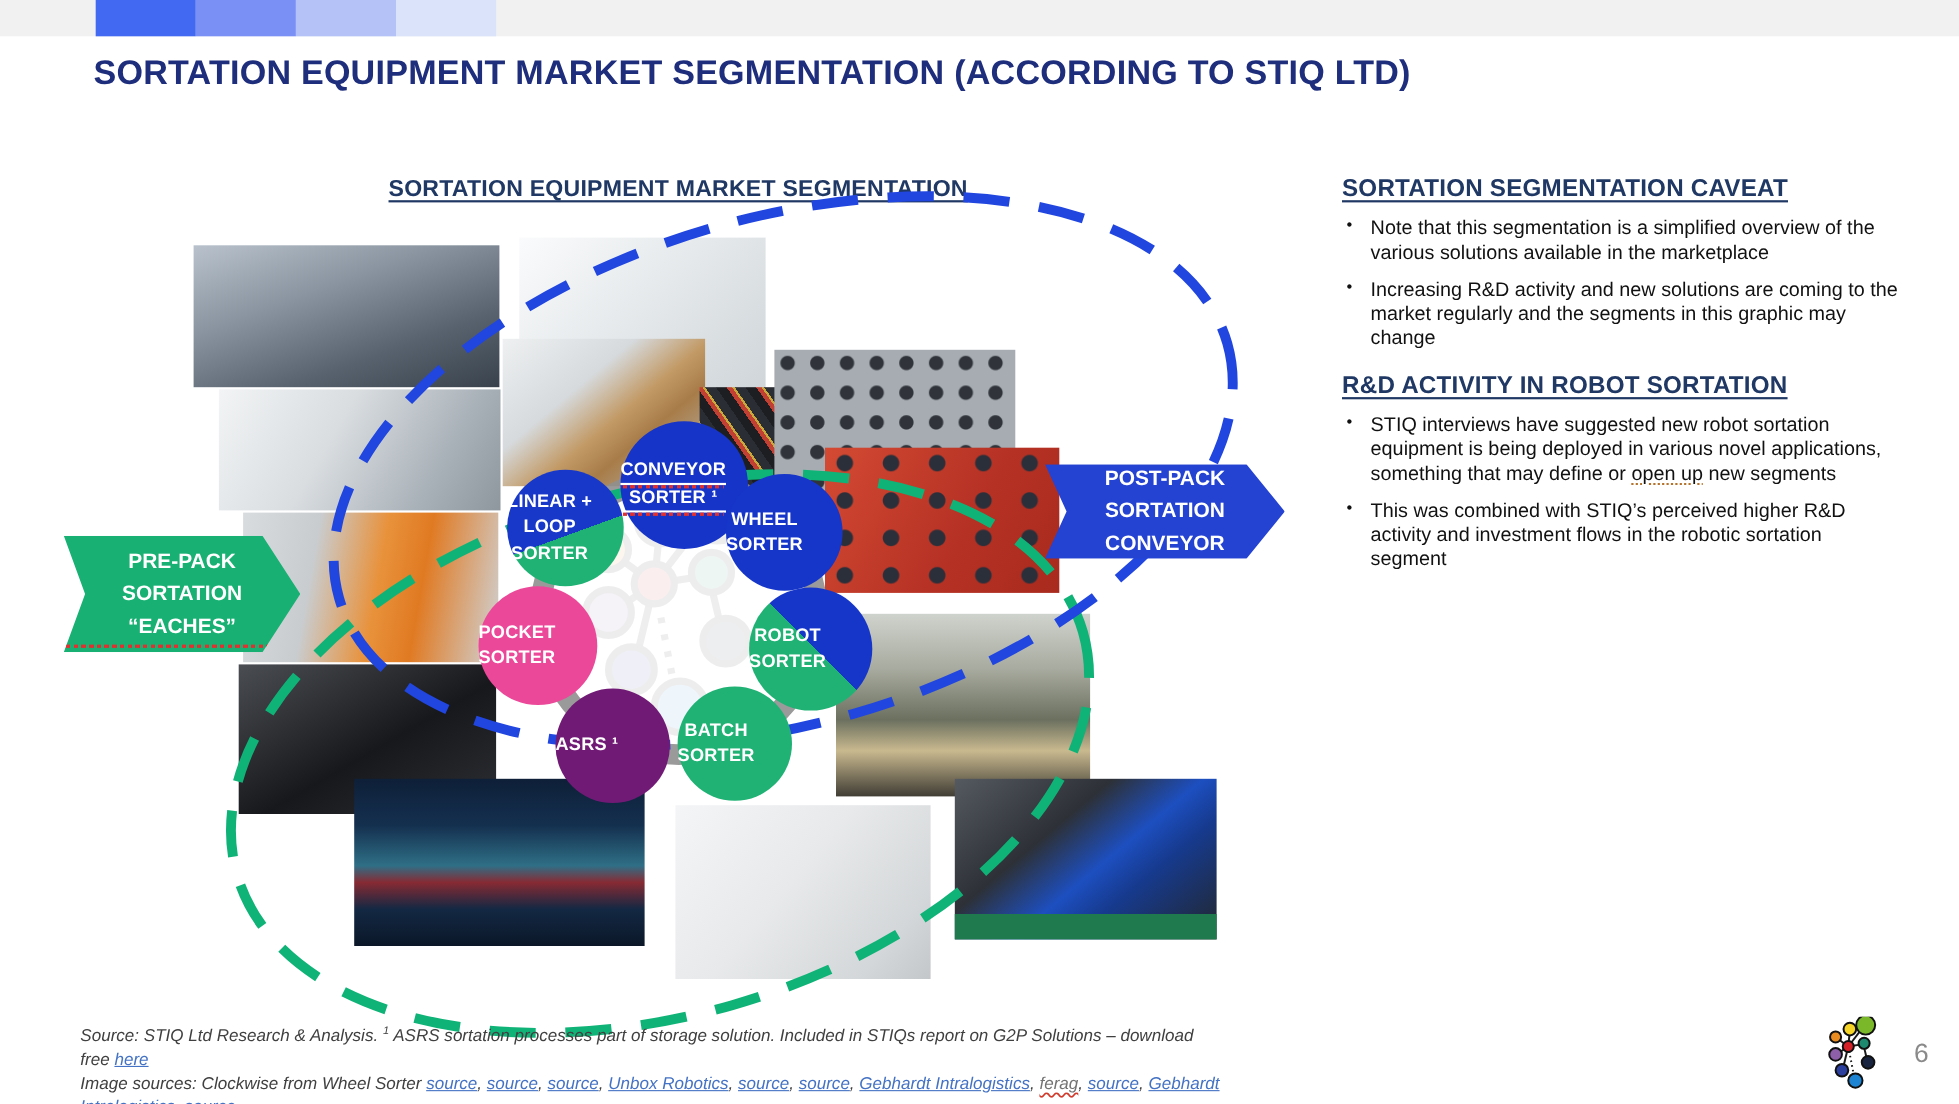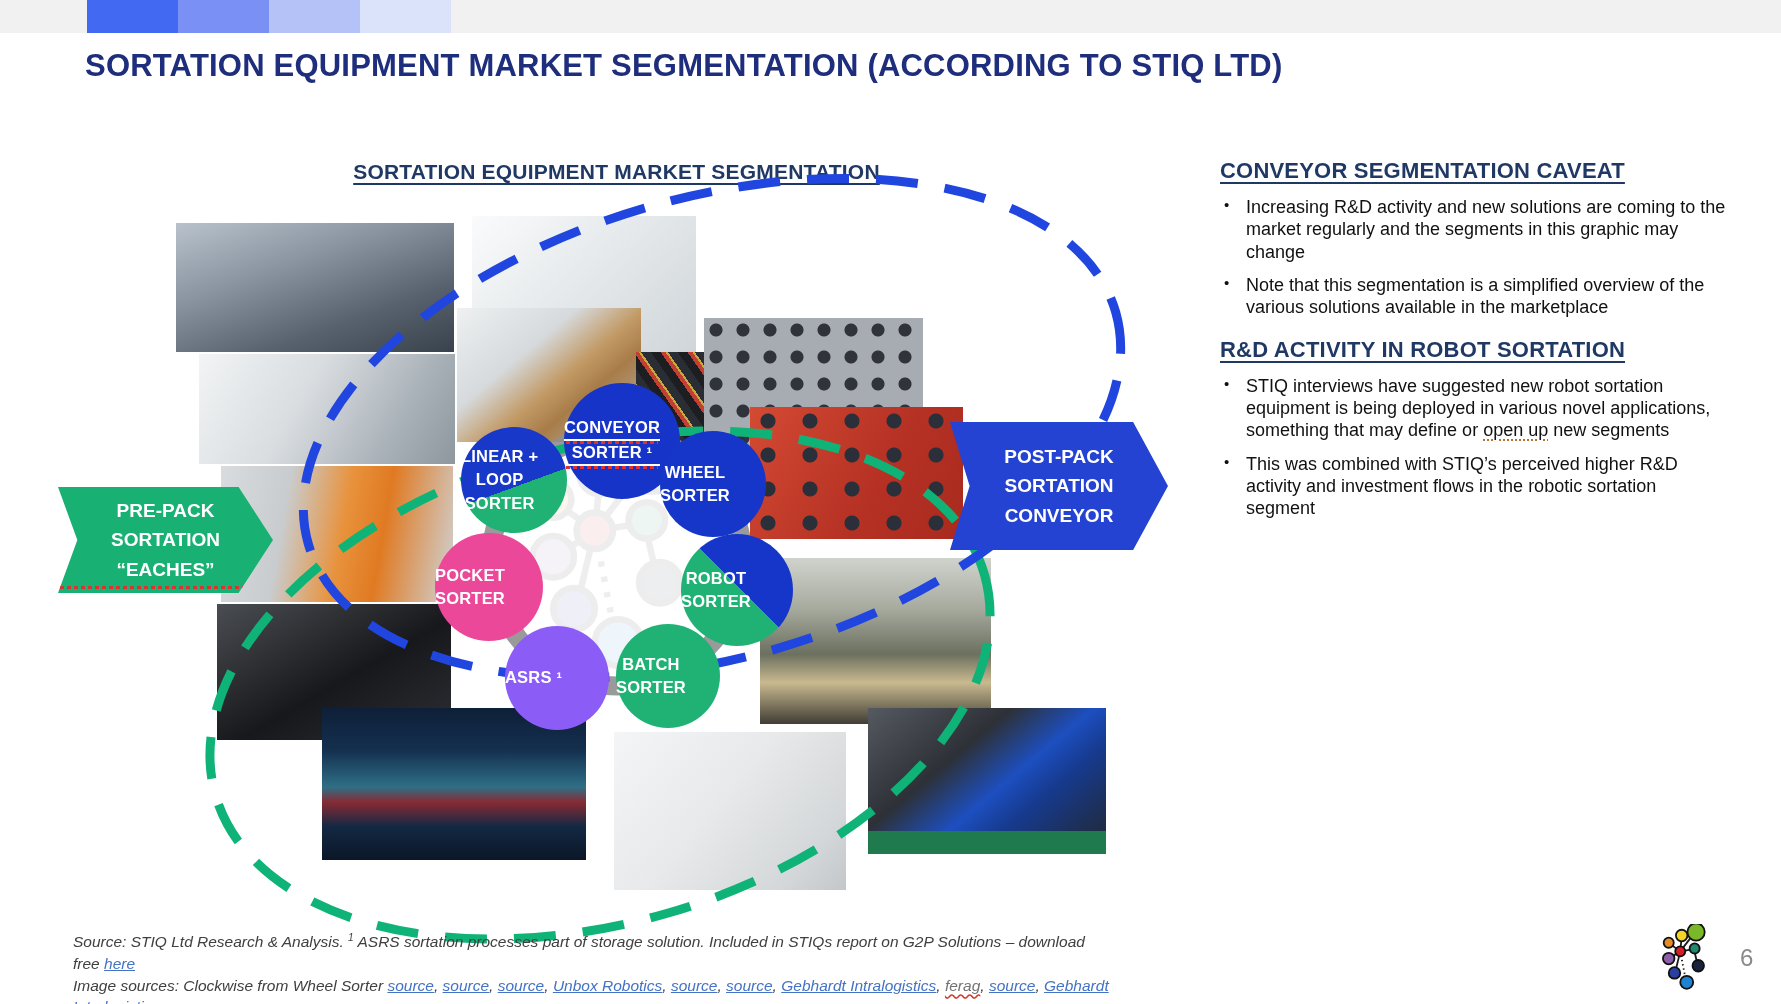--- a/index.html
+++ b/index.html
@@ -58,35 +58,35 @@
   .bubble{position:absolute;z-index:3;border-radius:50%;display:flex;align-items:center;
     text-align:center;color:#fff;font-weight:bold;}
   .bubble-label span{display:block;line-height:1.4;font-size:16.5px;letter-spacing:0.2px;}
   #bub-conveyor{left:564px;top:383px;width:116px;height:116px;background:#1634c8;}
   #bub-linear{left:461px;top:427px;width:106px;height:106px;
     background:linear-gradient(160deg,#1838c9 0 55%,#1fb274 55%);}
   #bub-wheel{left:660px;top:431px;width:106px;height:106px;background:#1636c9;}
   #bub-pocket{left:435px;top:533px;width:108px;height:108px;background:#ec4899;}
   #bub-robot{left:681px;top:534px;width:112px;height:112px;
     background:linear-gradient(225deg,#1636c9 0 48%,#1fb274 48%);}
-  #bub-asrs{left:505px;top:626px;width:104px;height:104px;background:#8b5cf6;}
+  #bub-asrs{left:505px;top:626px;width:104px;height:104px;background:#701a75;}
   #bub-batch{left:616px;top:624px;width:104px;height:104px;background:#1fb274;}
 
   .spell{position:relative;display:inline-block;border-bottom:2px solid #fff;}
   .spell::after,.wavy-under::after{content:"";position:absolute;left:2px;right:2px;bottom:-5px;height:3px;
     background:repeating-linear-gradient(90deg,#e03030 0 4px,rgba(0,0,0,0) 4px 7px);}
   .wavy-under{position:relative;display:inline-block;}
 
   
   .banner{position:absolute;z-index:4;display:flex;flex-direction:column;justify-content:center;
     text-align:center;color:#fff;font-weight:bold;font-size:19px;line-height:1.55;
     clip-path:polygon(0% 0%,84% 0%,100% 50%,84% 100%,0% 100%,9% 50%);}
   .banner span{display:block;}
   #banner-prepack{left:58px;top:487px;width:215px;height:106px;background:#18b173;}
-  #banner-postpack{left:950px;top:422px;width:218px;height:128px;background:#2543d2;text-align:center;}
+  #banner-postpack{left:950px;top:422px;width:218px;height:86px;background:#2543d2;text-align:center;}
 
   
   #panel{position:absolute;left:1220px;top:158px;width:510px;z-index:5;}
   .panel-heading{font-size:22px;font-weight:bold;color:#1f3864;text-decoration:underline;
     text-underline-offset:4px;margin:0 0 12px 0;letter-spacing:0.2px;}
   .panel-list{list-style:none;margin:0 0 18px 0;padding:0;}
   .panel-list li{position:relative;padding-left:26px;font-size:18px;color:#111;
     line-height:1.24;margin-bottom:11px;}
   .panel-list li::before{content:"•";position:absolute;left:4px;top:0;font-size:15px;color:#111;}
   .panel-list .tk-link{color:#2f6fd6;}
@@ -225,24 +225,24 @@
         <span class="wavy-under">“EACHES”</span>
       </span>
   </div>
   <div class="banner" id="banner-postpack">
     <span>POST-PACK</span>
     <span>SORTATION</span>
     <span>CONVEYOR</span>
   </div>
 
   <div id="panel">
-    <h3 class="panel-heading">CONVEYOR SEGMENTATION CAVEAT</h3>
+    <h3 class="panel-heading">SORTATION SEGMENTATION CAVEAT</h3>
     <ul class="panel-list">
+      <li><span class="tk-text">Note that this segmentation is a simplified overview of the various solutions available in the marketplace</span></li>
       <li><span class="tk-text">Increasing R&amp;D activity and new solutions are coming to the market regularly and the segments in this graphic may change</span></li>
-      <li><span class="tk-text">Note that this segmentation is a simplified overview of the various solutions available in the marketplace</span></li>
     </ul>
     <h3 class="panel-heading">R&amp;D ACTIVITY IN ROBOT SORTATION</h3>
     <ul class="panel-list">
       <li><span class="tk-text">STIQ interviews have suggested new robot sortation equipment is being deployed in various novel applications, something that may define or </span><span class="tk-dotted">open up</span><span class="tk-text"> new segments</span></li>
       <li><span class="tk-text">This was combined with STIQ’s perceived higher R&amp;D activity and investment flows in the robotic sortation segment</span></li>
     </ul>
   </div>
 
   <div id="footer">
     <div><span class="tk-text">Source: STIQ Ltd Research &amp; Analysis. </span><span class="tk-sup">1</span><span class="tk-text"> ASRS sortation processes part of storage solution. Included in STIQs report on G2P Solutions – download free </span><span class="tk-link">here</span></div>

